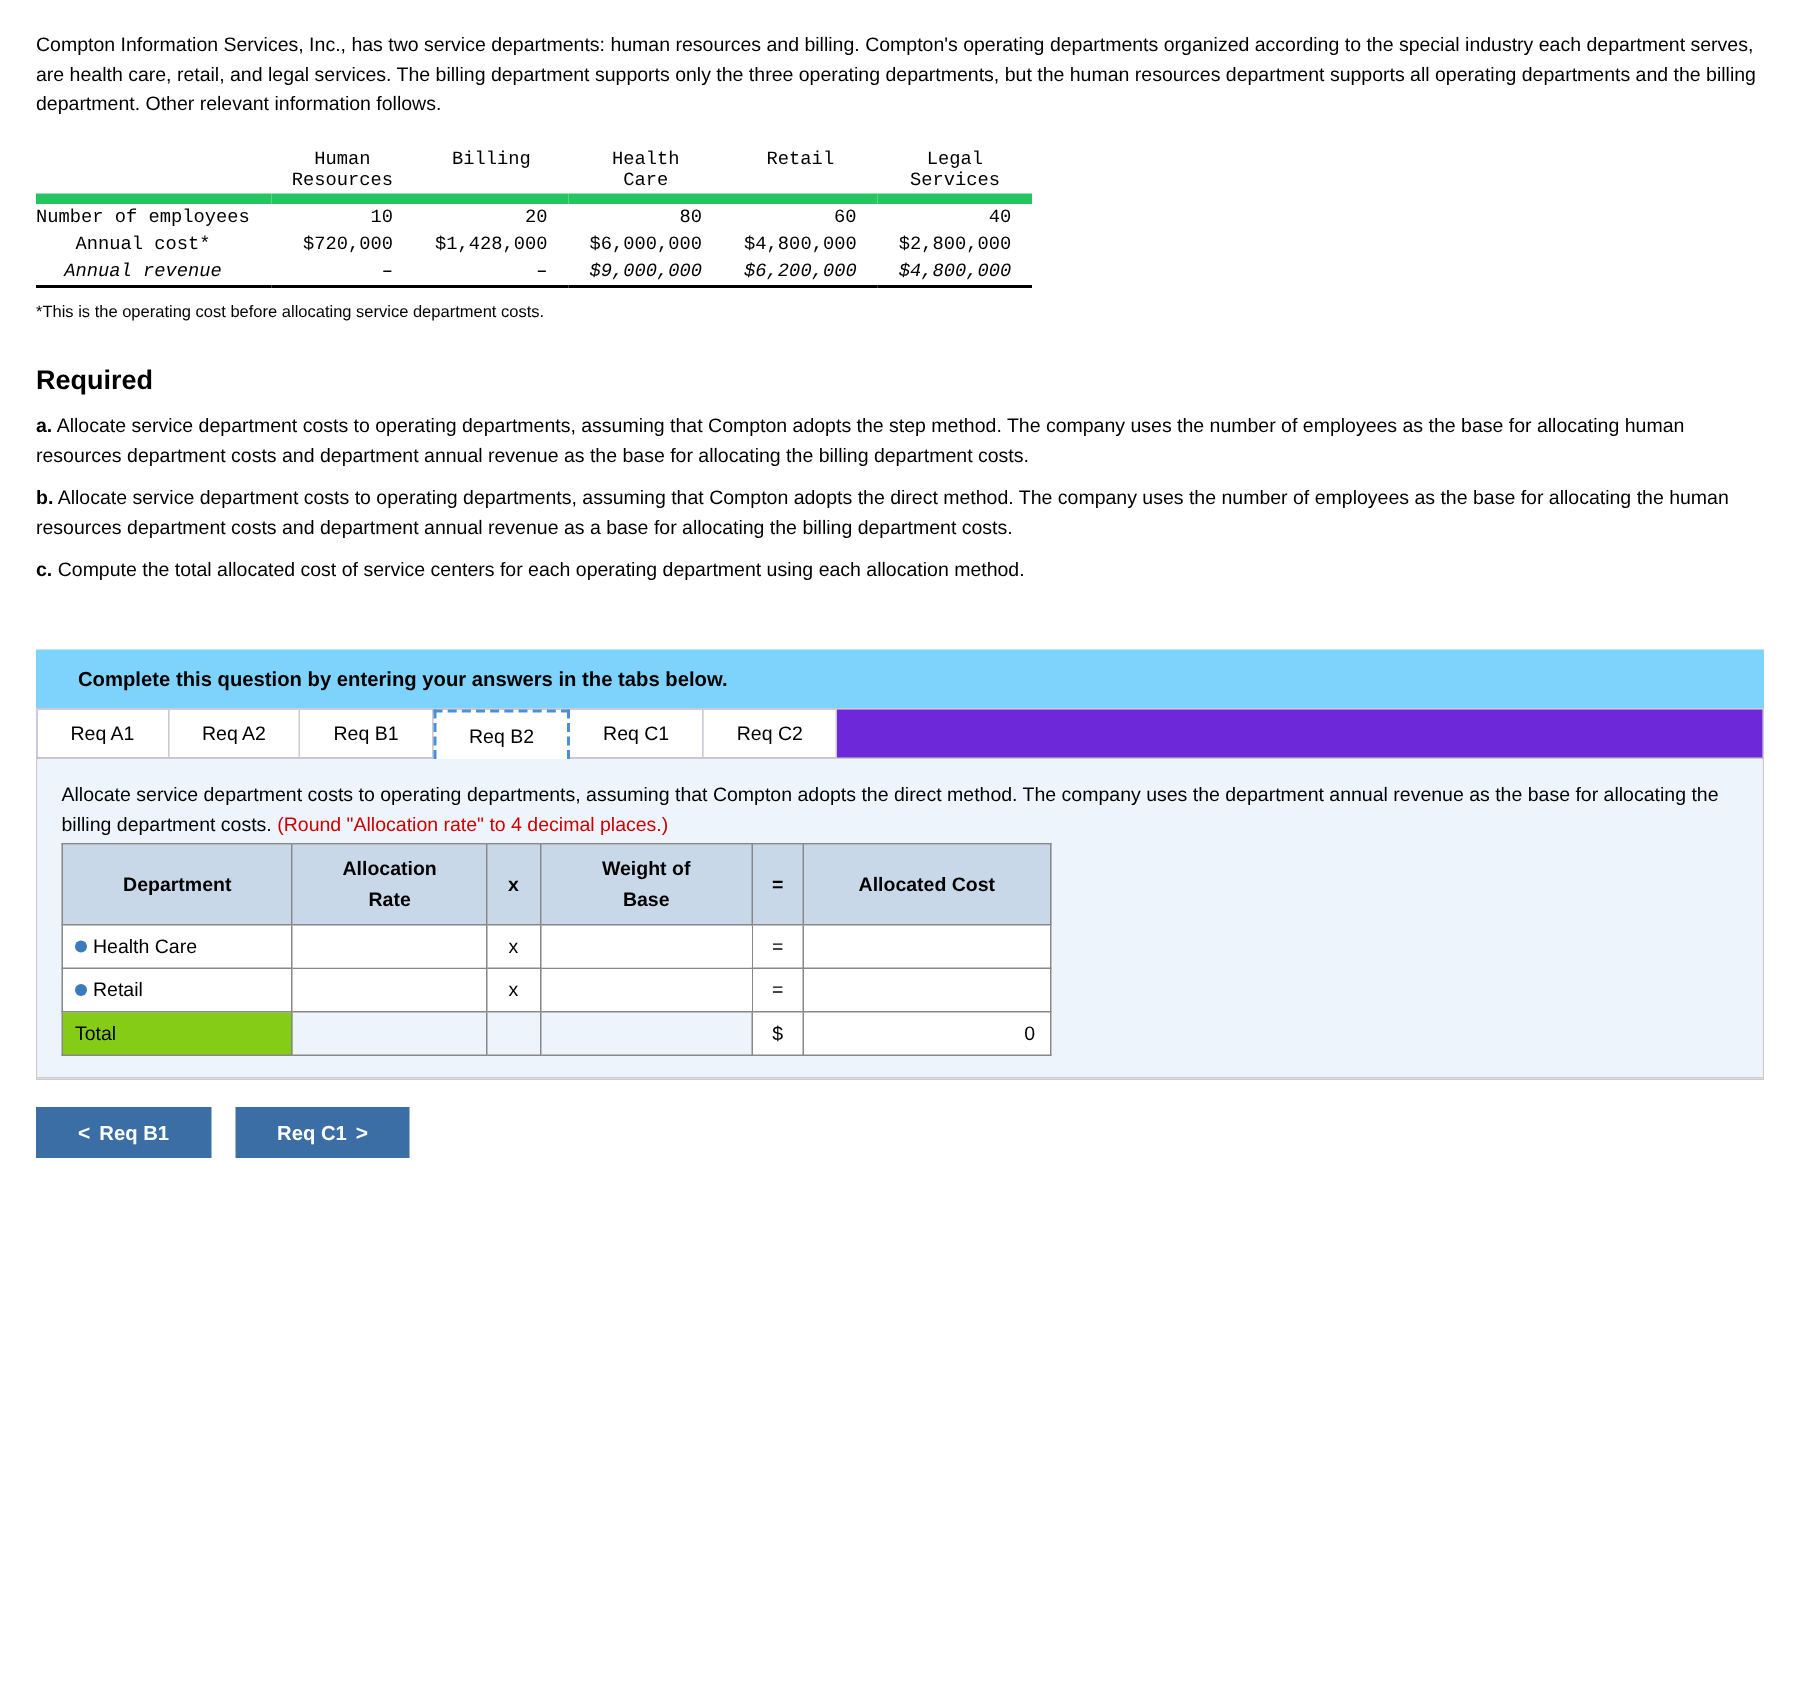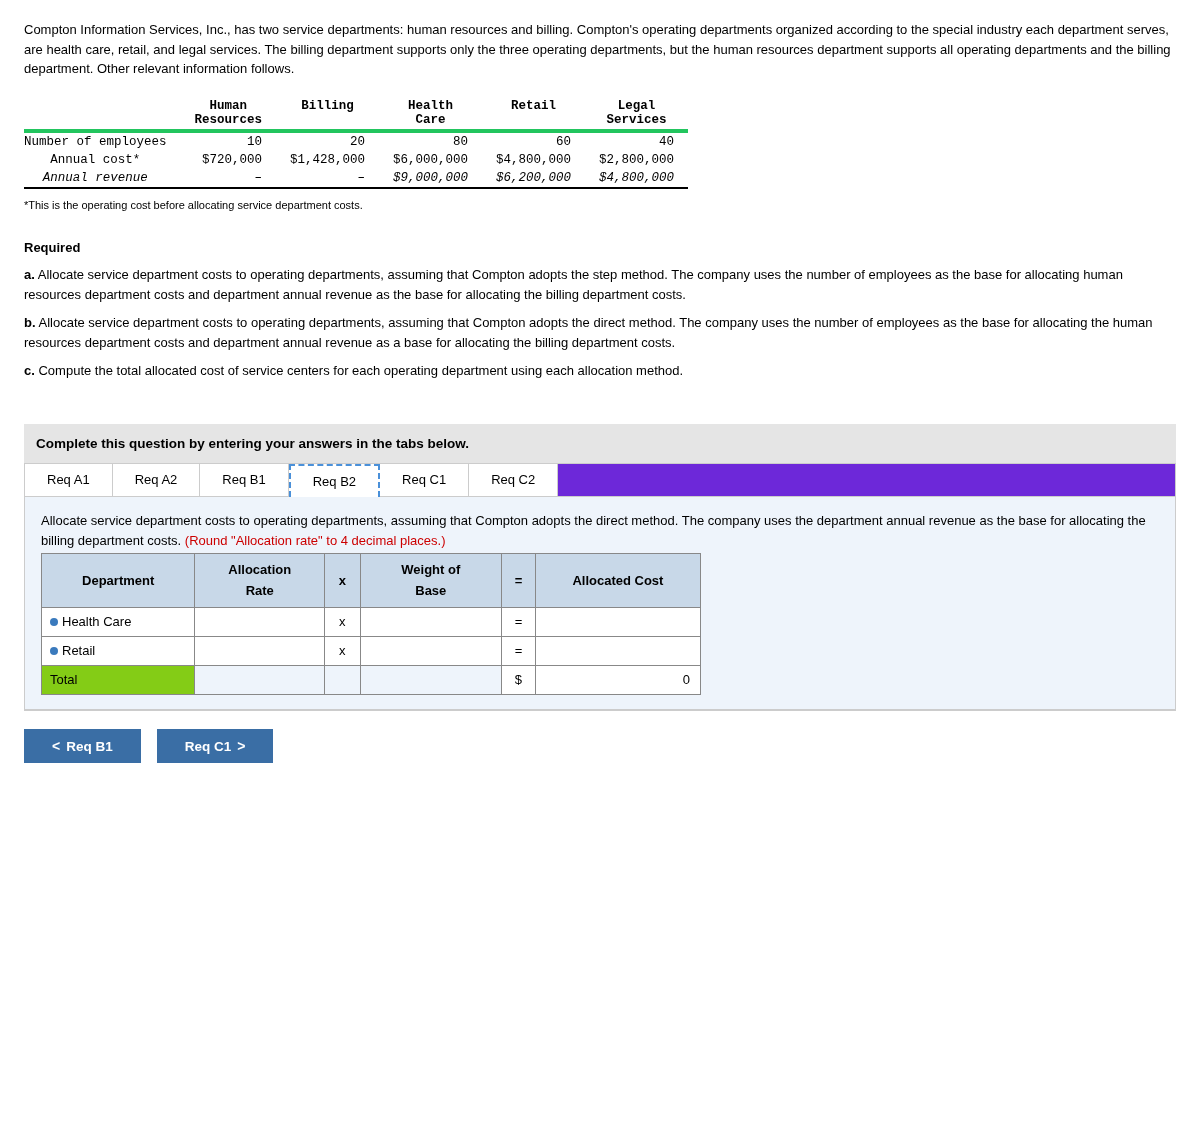--- a/index.html
+++ b/index.html
@@ -25,51 +25,51 @@
     .info-table th, .info-table td {
       padding: 2px 14px;
       text-align: right;
       vertical-align: top;
     }
     .info-table th:first-child, .info-table td:first-child {
       text-align: center;
       padding-left: 0;
     }
     .info-table thead th {
-      font-weight: bold;
-      text-align: center;
-      border-bottom: 4px solid #22c55e;
+      font-weight: normal;
+      text-align: center;
+      border-bottom: 7px solid #22c55e;
     }
     .info-table tbody tr:last-child td {
       border-bottom: 2px solid #000;
       font-style: italic;
     }
     .info-table tbody tr:first-child td {
       border-top: 1px solid #000;
     }
     .footnote {
       font-size: 11px;
       margin-bottom: 14px;
     }
     .required-label {
       font-weight: bold;
       margin-bottom: 10px;
-      font-size: 13px;
+      font-size: 18px;
     }
     .req-section {
       margin-bottom: 8px;
       font-size: 13px;
       line-height: 1.55;
     }
     .req-section span.letter {
       font-weight: bold;
     }
     .complete-box {
-      background: #e5e5e5;
-      padding: 12px 12px;
+      background: #7dd3fc;
+      padding: 12px 28px;
       margin: 20px 0 0 0;
       font-weight: bold;
       font-size: 13.5px;
     }
     .tabs-container {
       border: 1px solid #ccc;
       margin-bottom: 0;
     }
     .tabs-row {
       display: flex;

